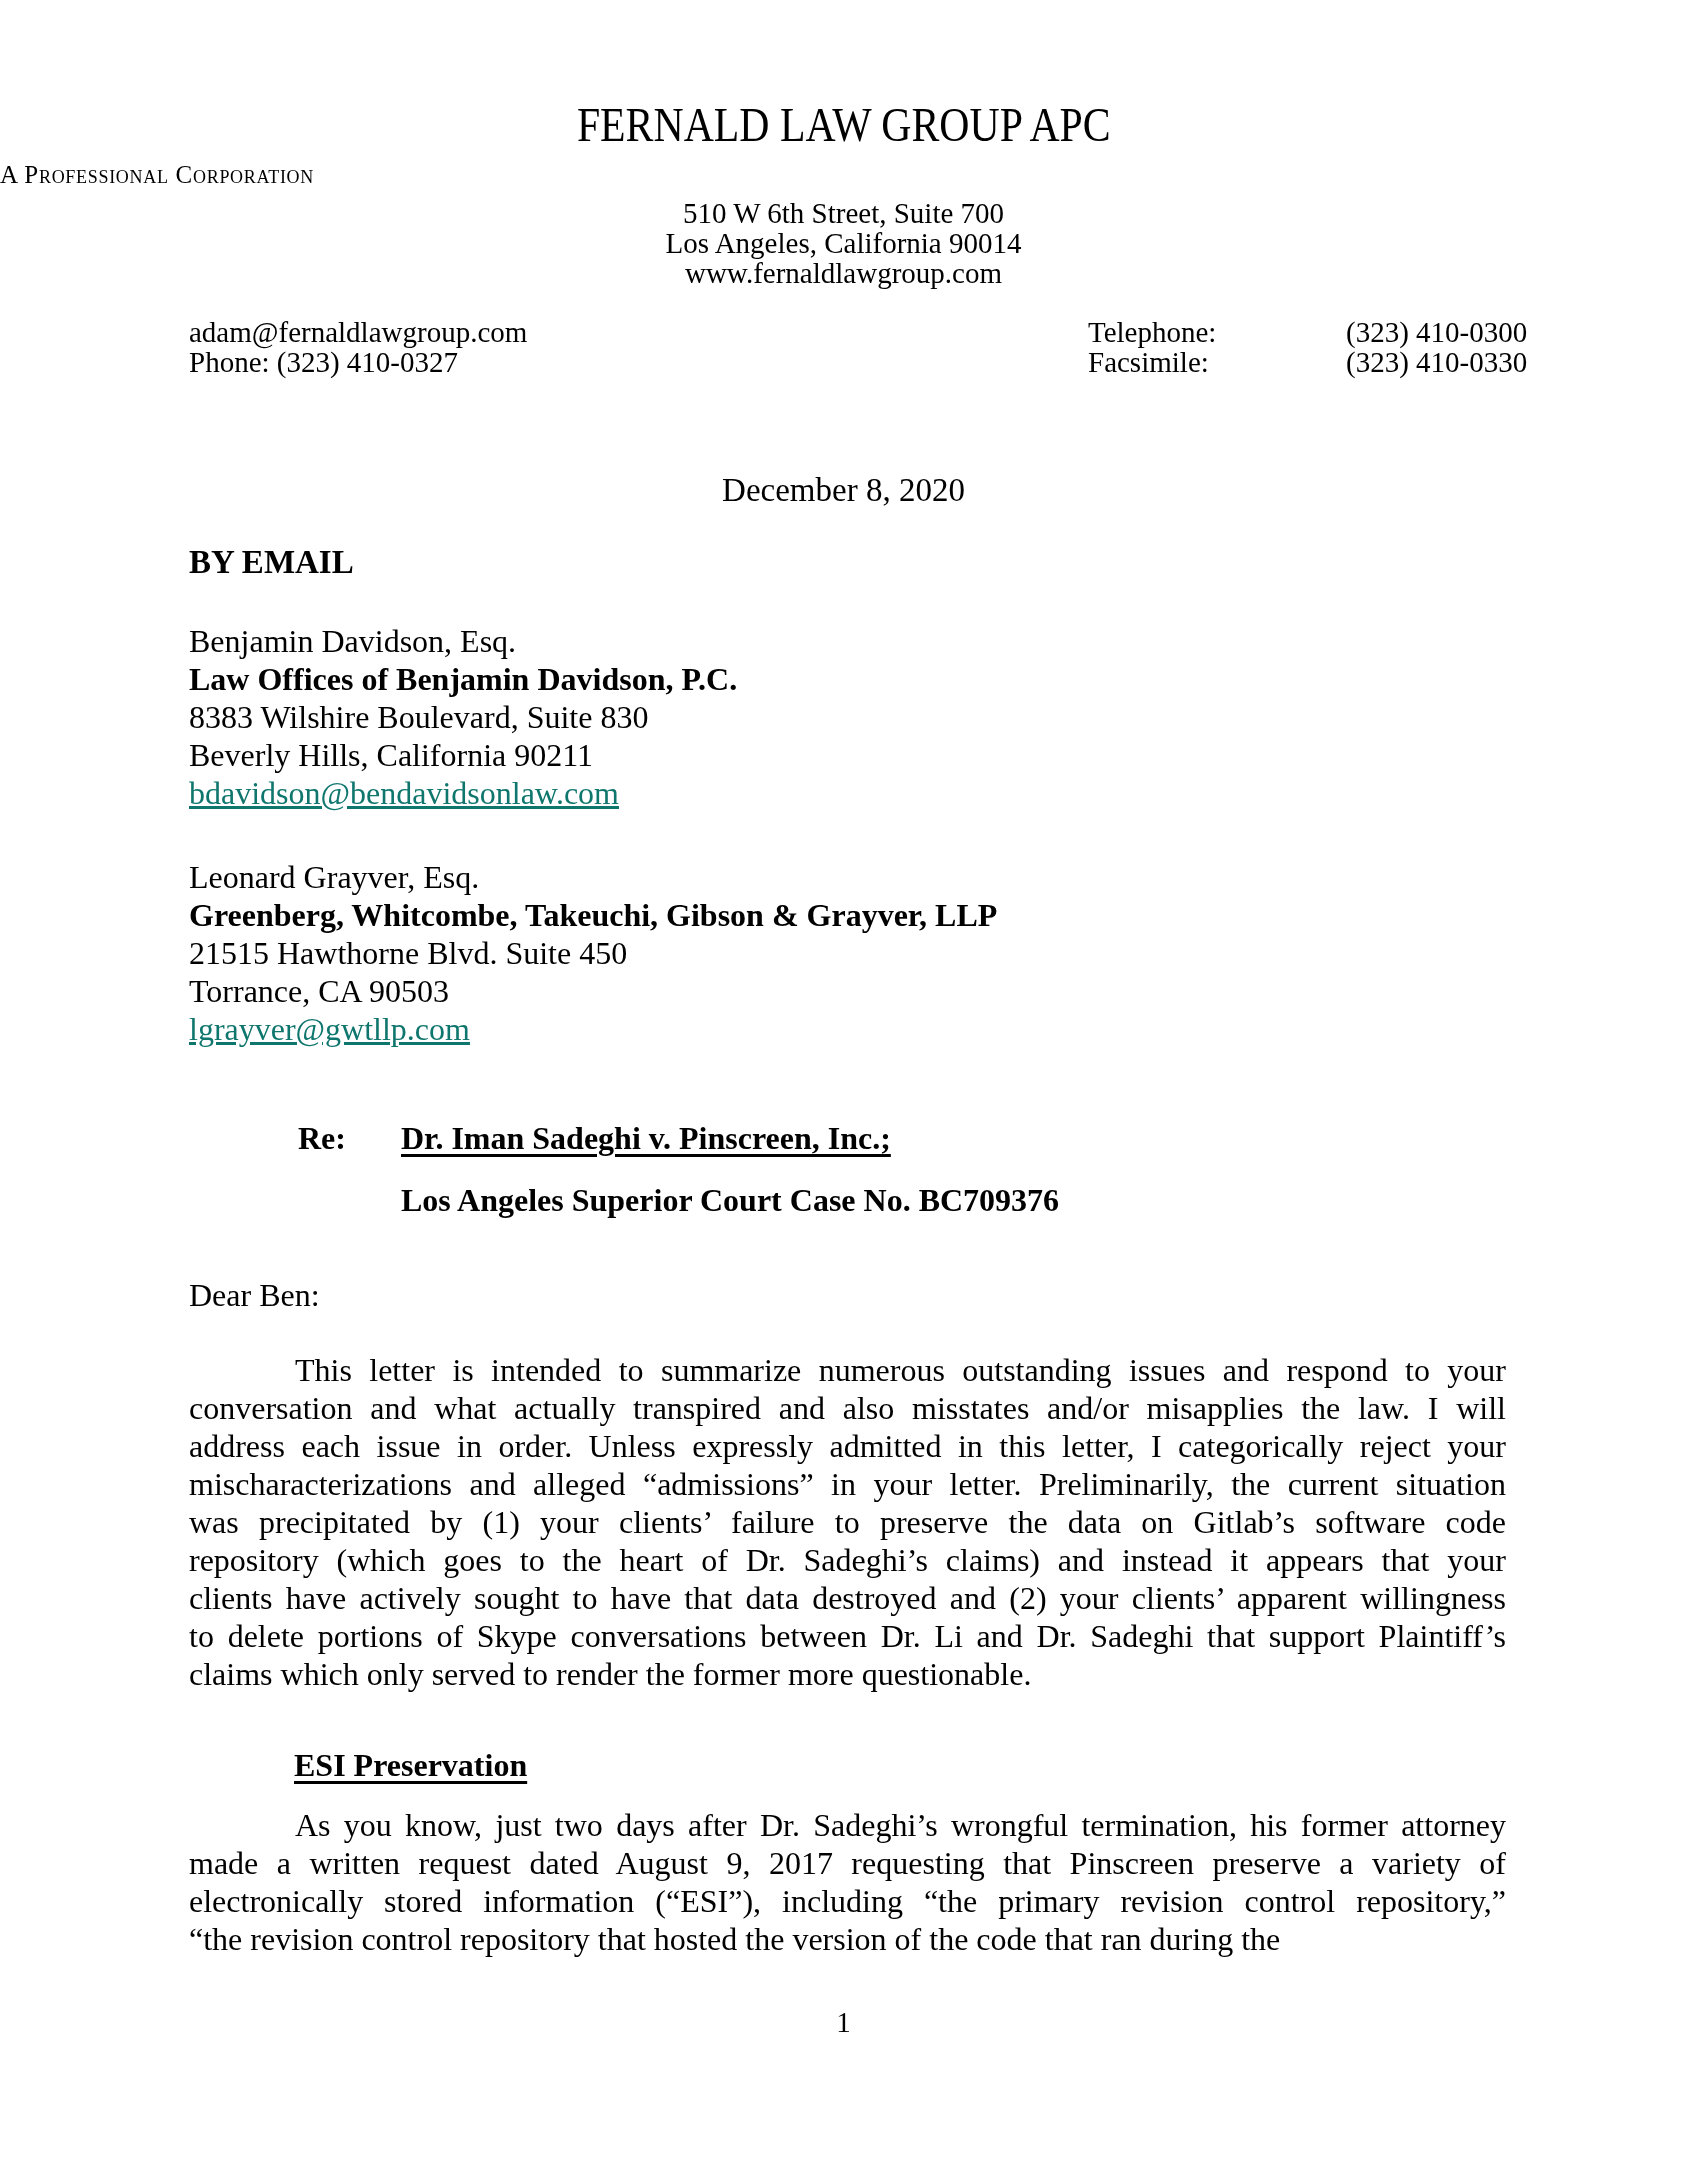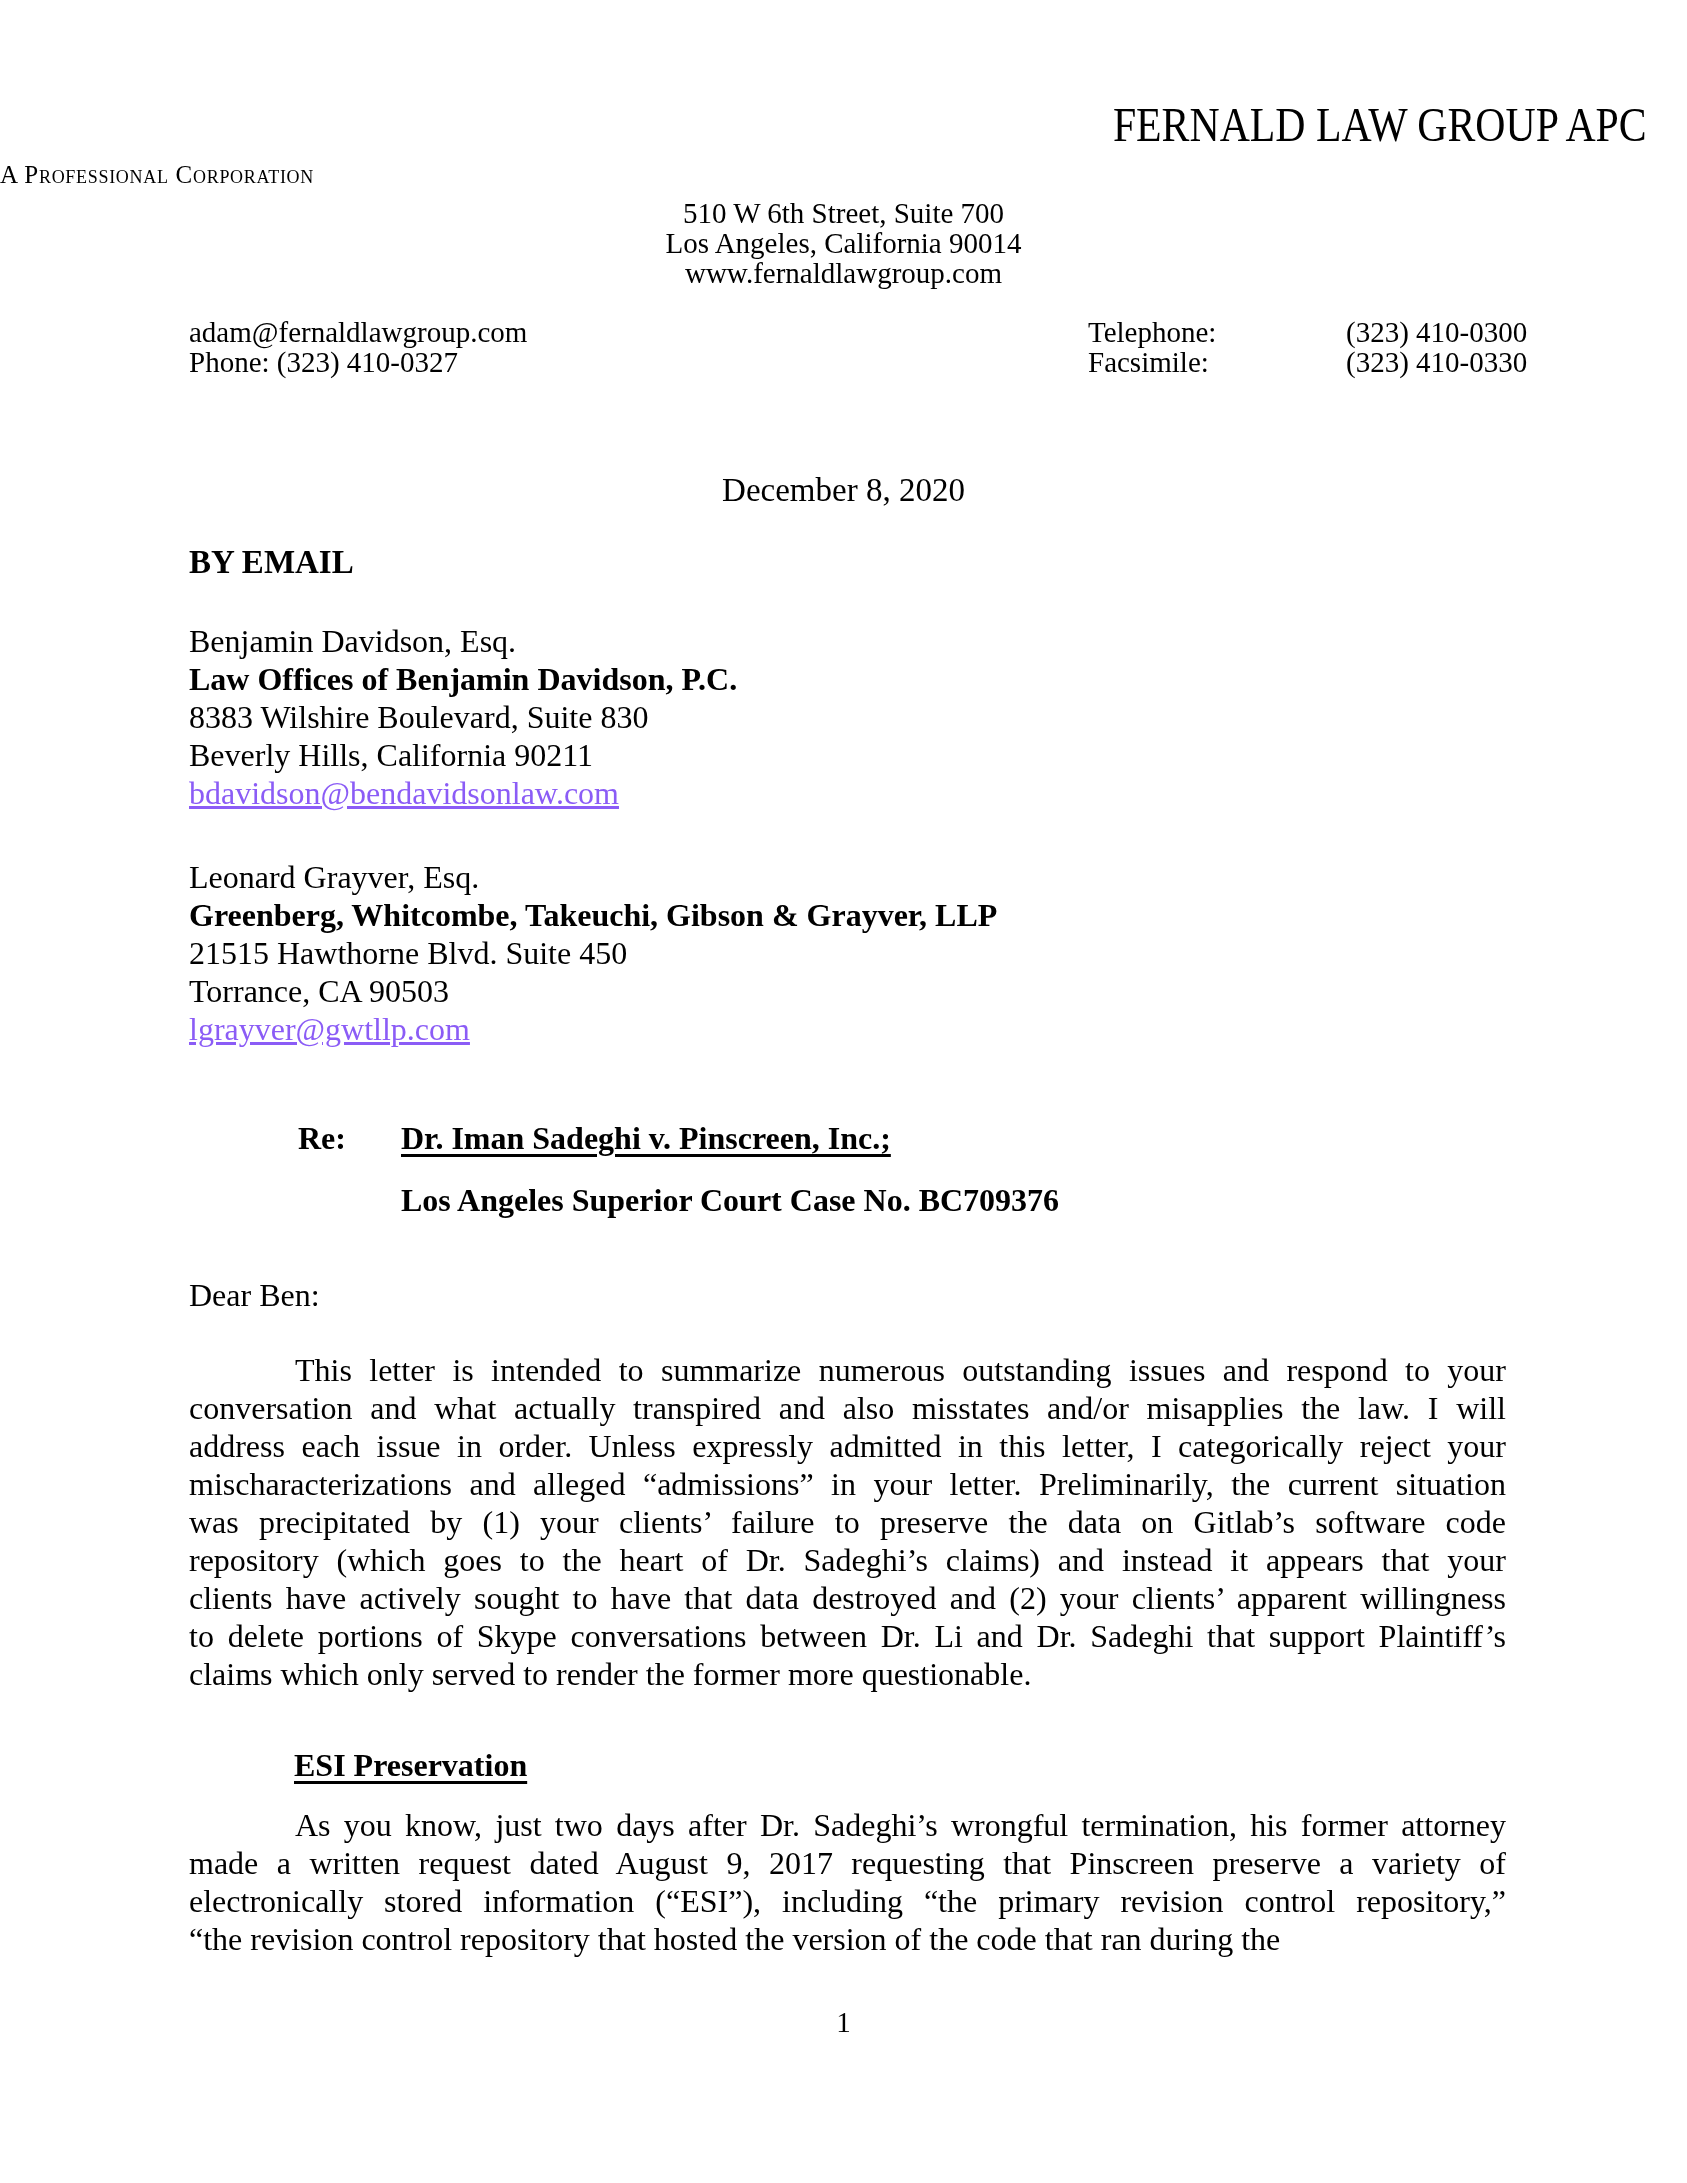--- a/index.html
+++ b/index.html
@@ -1,37 +1,37 @@
 <!DOCTYPE html>
 <html style="font-size:10.6px"><head>
 <meta charset="utf-8">
 <style>
   html,body{margin:0;padding:0;background:#ffffff;}
   .page{
     position:relative;width:1687px;height:2183px;background:#ffffff;
     font-family:"Liberation Serif",serif;color:#000000;overflow:hidden;
   }
-  .title{position:absolute;top:98px;left:0;width:100%;text-align:right;
+  .title{position:absolute;top:98px;left:0;width:100%;text-align:center;
     font-size:48px;line-height:53px;white-space:nowrap;}
   .title-inner{display:inline-block;transform:scaleX(0.87);}
   .subtitle{position:absolute;top:161px;left:0;width:100%;text-align:left;
     font-variant:small-caps;font-size:25px;letter-spacing:0.7px;}
   .addr{position:absolute;top:198px;left:0;width:100%;text-align:center;
     font-size:29px;line-height:30px;}
   .contact-left{position:absolute;top:317px;left:189px;font-size:29px;line-height:30px;}
   .contact-right{position:absolute;top:317px;left:1088px;font-size:29px;line-height:30px;}
   .c-row{display:flex;}
   .c-label{display:inline-block;width:258px;}
   .date{position:absolute;top:472px;left:0;width:100%;text-align:center;font-size:33px;}
   .byemail{position:absolute;top:544px;left:189px;font-size:33px;font-weight:bold;}
   .recip{position:absolute;left:189px;font-size:32px;line-height:38px;}
   .r1{top:622px;}
   .r2{top:858px;}
   .b{font-weight:bold;}
-  .link{color:#8b5cf6;text-decoration:underline;cursor:pointer;}
+  .link{color:#0f766e;text-decoration:underline;cursor:pointer;}
   .re{position:absolute;left:189px;top:1119px;font-size:32px;font-weight:bold;line-height:38px;}
   .re-row{display:flex;}
   .re-label{display:inline-block;margin-left:109px;width:103px;}
   .re-case{text-decoration:underline;text-decoration-thickness:2.6px;text-underline-offset:5.3px;text-align:right;}
   .re-row2{margin-left:212px;margin-top:24px;}
   .salutation{position:absolute;top:1277px;left:189px;font-size:32px;}
   .para{position:absolute;left:189px;width:1317px;font-size:32px;line-height:38px;}
   .p1{top:1351px;}
   .p2{top:1806px;}
   .pline{text-align:justify;text-align-last:justify;text-justify:inter-word;}

